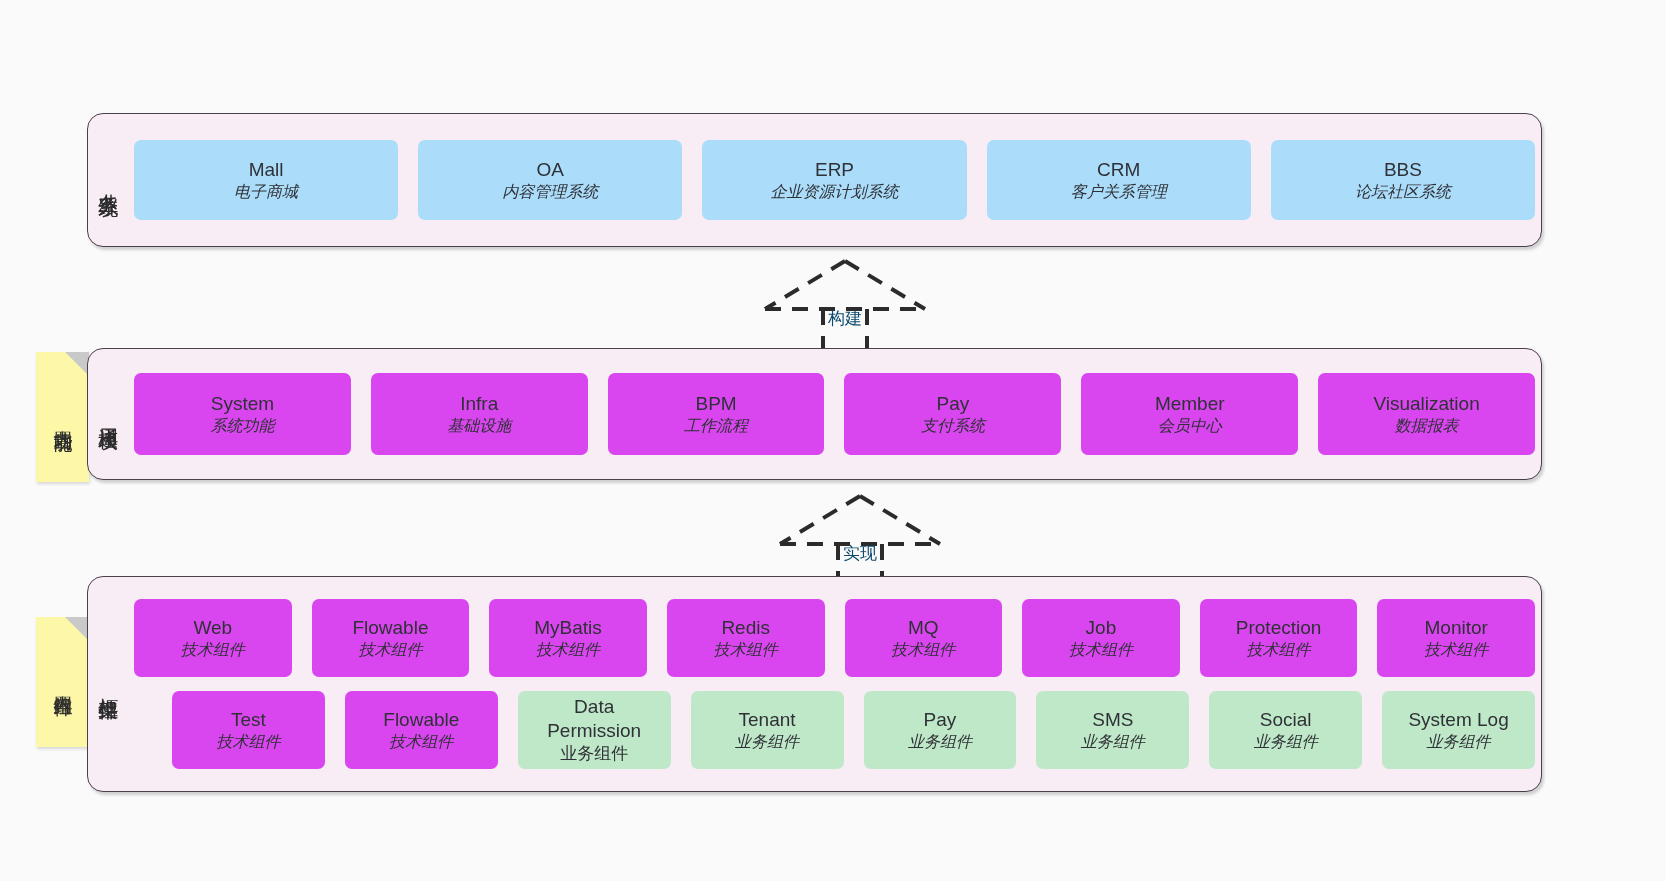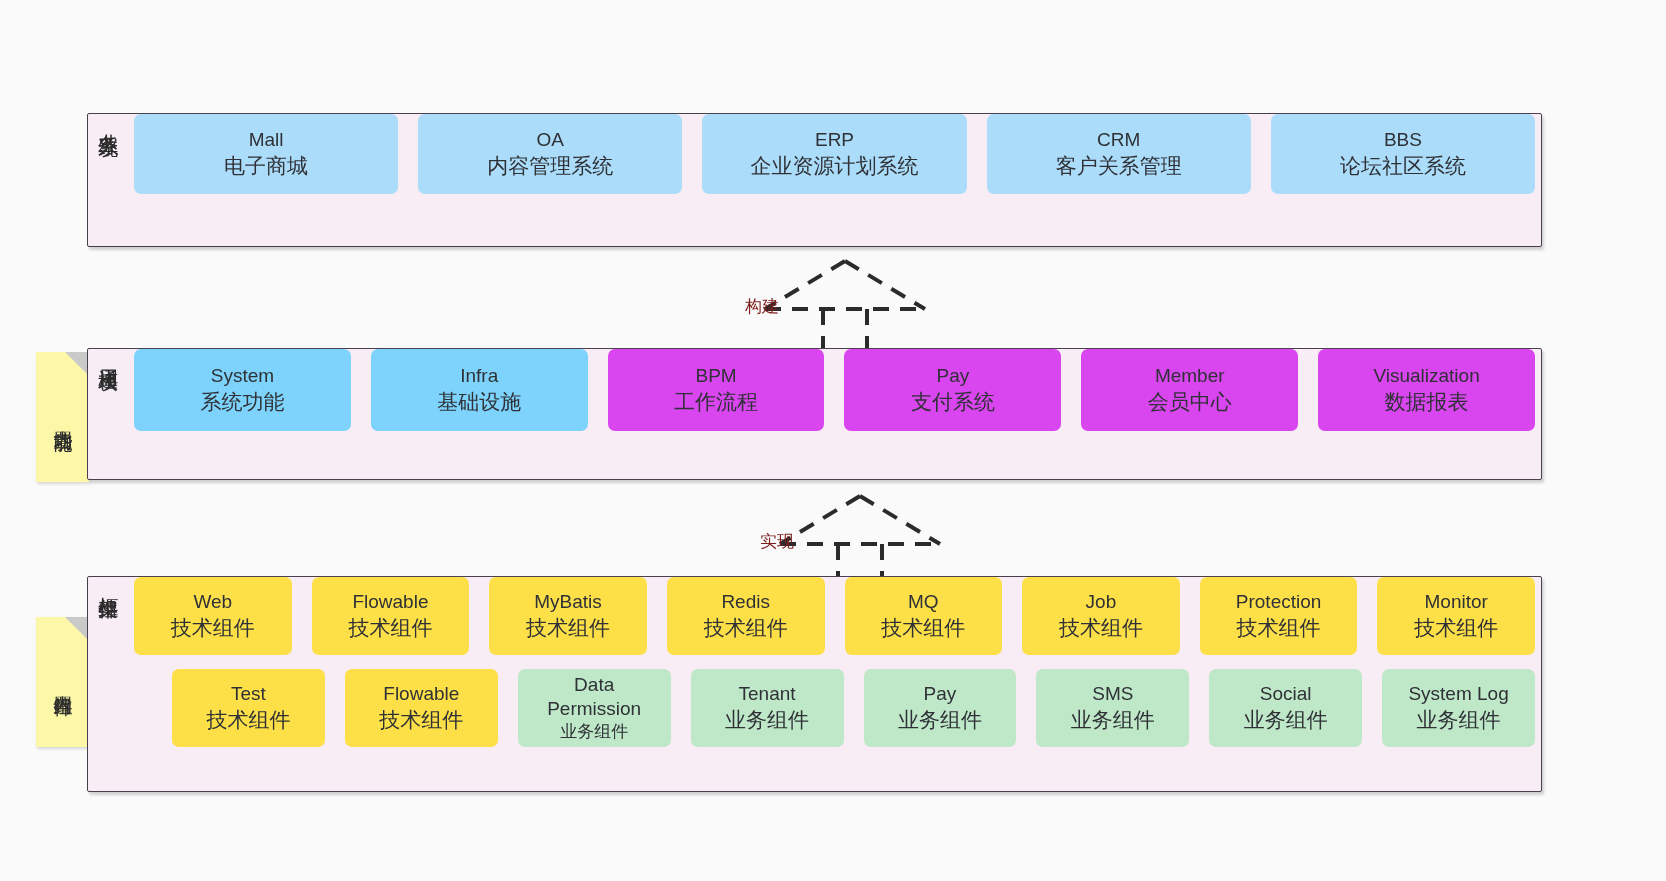--- a/index.html
+++ b/index.html
@@ -20,24 +20,24 @@
     height: 881px;
     background: #fafafa;
   }
 
   
   .layer {
     position: absolute;
     box-sizing: border-box;
     background: #f8ecf5;
     border: 1.6px solid #4a3f4d;
-    border-radius: 2px;
+    border-radius: 16px;
     box-shadow: 2px 3px 3px rgba(0,0,0,0.17);
     display: flex;
-    align-items: flex-start;
+    align-items: center;
   }
   .layer-title {
     flex: 0 0 auto;
     width: 40px;
     display: flex;
     align-items: center;
     justify-content: center;
     font-size: 20px;
     line-height: 1.18;
     color: #2b2b2b;
@@ -69,27 +69,27 @@
     display: flex;
     flex-direction: column;
     align-items: center;
     justify-content: center;
     text-align: center;
     color: #2f3136;
     line-height: 1.28;
     user-select: none;
   }
   .node .l1 { font-size: 19px; }
-  .node .l2 { font-size: 21px; }
+  .node .l2 { font-size: 16px; font-style: italic; }
   .node .l3 { font-size: 17px; }
 
   .n-blue       { background: #abddfb; }
-  .n-red        { background: #7dd3fc; }
+  .n-red        { background: #d946ef; }
   .n-pink       { background: #d946ef; }
-  .n-green      { background: #fde047; }
+  .n-green      { background: #d946ef; }
   .n-greenlight { background: #bfe8c9; }
 
   
   #layer-business { left: 87px;  top: 113px; width: 1455px; height: 134px; }
   #layer-business .node-row { height: 80px; }
 
   #layer-common   { left: 87px;  top: 348px; width: 1455px; height: 132px; }
   #layer-common .node-row { height: 82px; }
 
   #layer-framework{ left: 87px;  top: 576px; width: 1455px; height: 216px; }
@@ -127,23 +127,24 @@
   
   .connector {
     position: absolute;
     width: 200px;
     height: 100px;
   }
   .connector svg { display: block; overflow: visible; }
   .connector .conn-label {
     position: absolute;
     left: 0; right: 0;
-    top: 40px;
+    top: 52px;
+    text-align: center;
     font-size: 17px;
-    color: #7f1d1d;
+    color: #0c4a6e;
     background: transparent;
     user-select: none;
   }
   #connector-build   { left: 745px; top: 255px; }
   #connector-realize { left: 760px; top: 490px; }
 </style>
 </head>
 <body>
 
 <div id="canvas">

